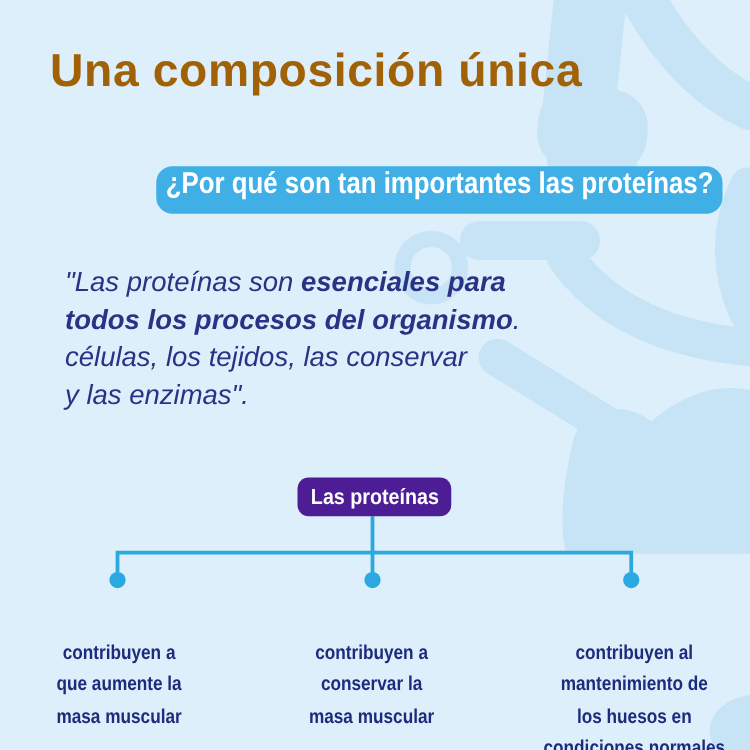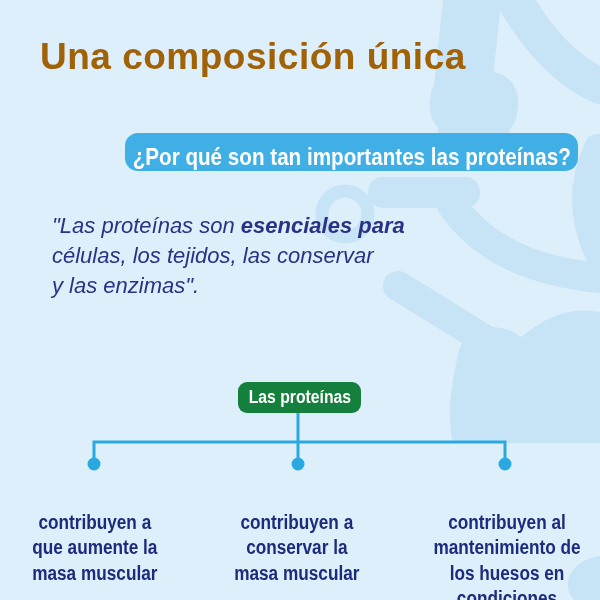--- a/index.html
+++ b/index.html
@@ -16,44 +16,44 @@
   .layer{position:absolute;left:0;top:0;width:600px;height:600px;z-index:2;}
 
   .page-title{
     position:absolute;left:40px;top:36px;width:520px;
     font-size:37px;font-weight:700;letter-spacing:0.5px;
     color:#a16207;
   }
   .banner{
     position:absolute;left:125px;top:133px;width:453px;height:38px;
     background:#3fafe6;border-radius:13px;
-    display:flex;align-items:flex-end;justify-content:center;
+    display:flex;align-items:flex-start;justify-content:center;
   }
   .banner .condensed{
     color:#ffffff;font-size:24px;font-weight:700;white-space:nowrap;
     transform:scaleX(0.86);transform-origin:50% 50%;display:inline-block;
   }
   .quote{
     position:absolute;left:52px;top:211px;width:430px;
     font-style:italic;font-size:22px;line-height:30px;
     color:#2b3184;
   }
   .quote b{font-weight:700;font-style:italic;}
   .root-badge{
     position:absolute;left:238px;top:382px;width:123px;height:31px;
-    background:#15803d;border-radius:9px;
+    background:#4c1d95;border-radius:9px;
     display:flex;align-items:center;justify-content:center;
   }
   .root-badge .condensed{
     color:#ffffff;font-size:17.5px;font-weight:700;white-space:nowrap;
     transform:scaleX(0.9);transform-origin:50% 50%;display:inline-block;
   }
   .branch{
     position:absolute;top:484px;
-    color:#1d2b7d;font-size:20px;line-height:25.5px;font-weight:700;
+    color:#1d2b7d;font-size:16px;line-height:25.5px;font-weight:700;
     text-align:center;white-space:pre-line;
   }
   .branch .condensed{
     display:inline-block;transform:scaleX(0.86);transform-origin:50% 50%;
   }
   .branch-1{left:15px;width:160px;}
   .branch-2{left:217px;width:160px;}
   .branch-3{left:415px;width:184px;}
 </style>
 </head>
@@ -102,20 +102,21 @@
 <div class="layer">
 
   <div class="page-title">Una composición única</div>
 
   <div class="banner">
     <span class="condensed">¿Por qué son tan importantes las proteínas?</span>
   </div>
 
   <div class="quote">
     <div><span>"Las proteínas son </span><b>esenciales para</b><span></span></div>
+    <div><span></span><b>todos los procesos del organismo</b><span>.</span></div>
     <div><span>células, los tejidos, las conservar</span><b></b><span></span></div>
     <div><span>y las enzimas".</span><b></b><span></span></div>
   </div>
 
   <div class="root-badge">
     <span class="condensed">Las proteínas</span>
   </div>
 
   <div class="branch branch-1">
     <span class="condensed">contribuyen a

